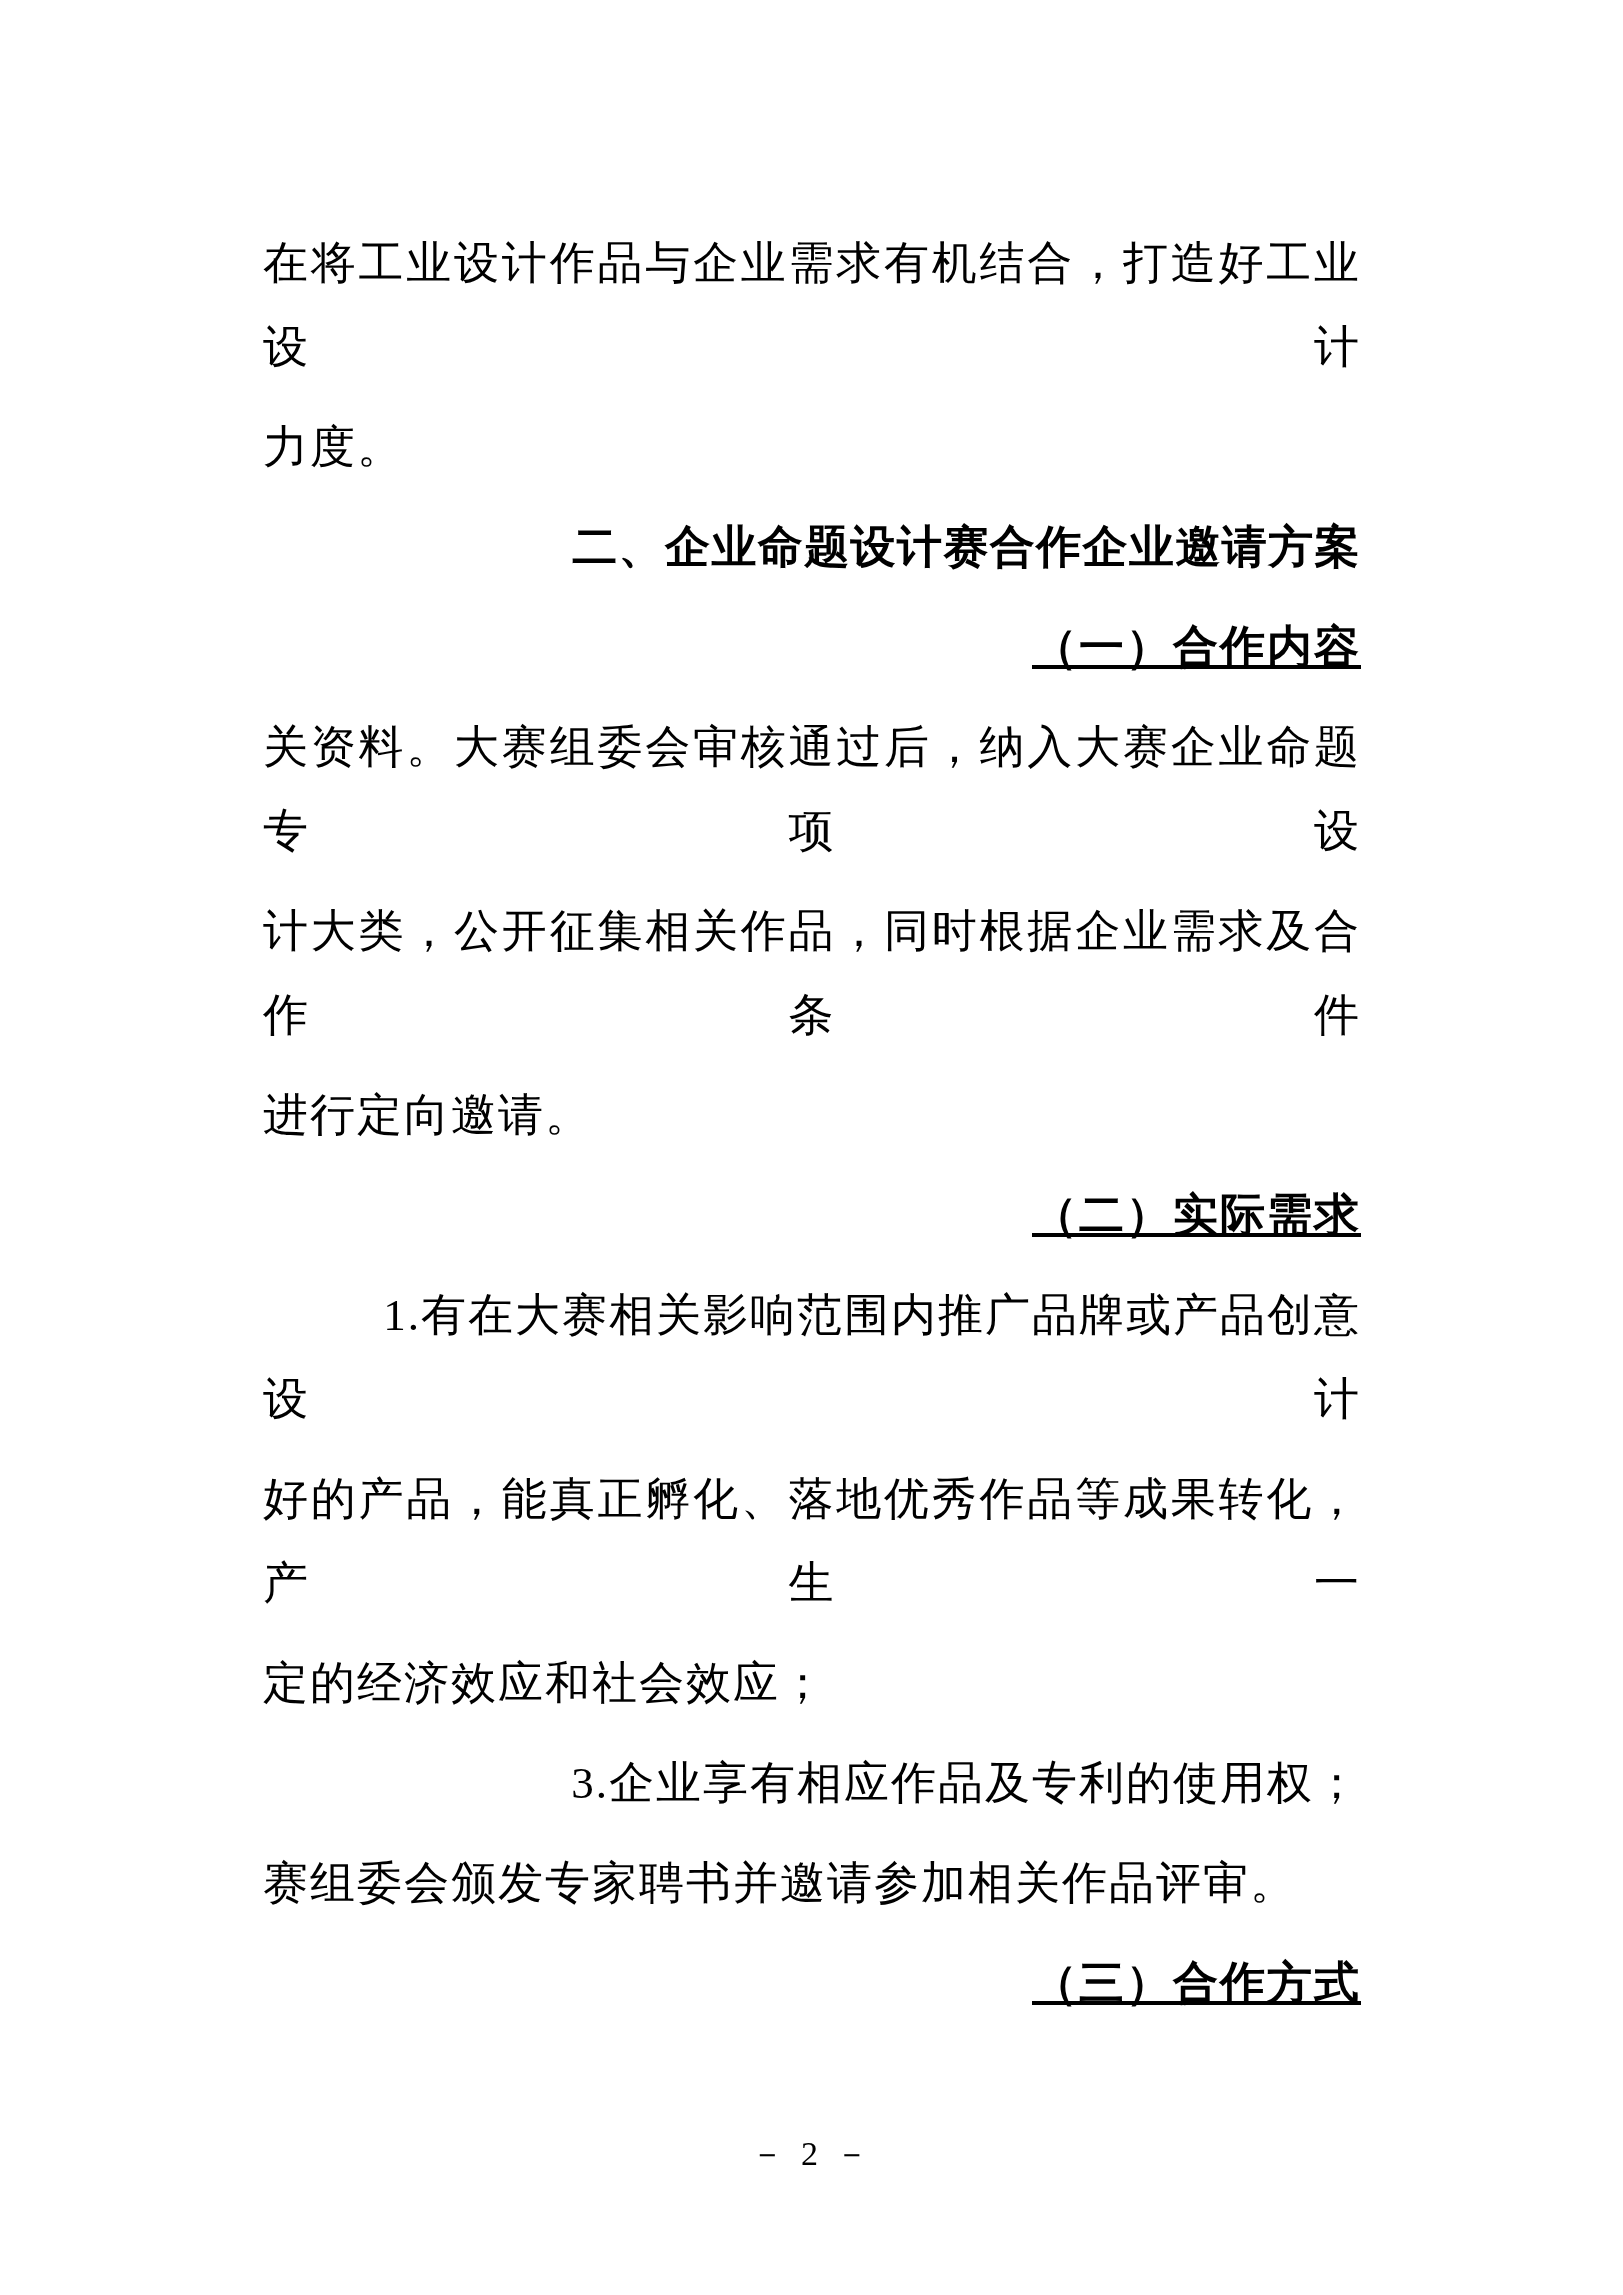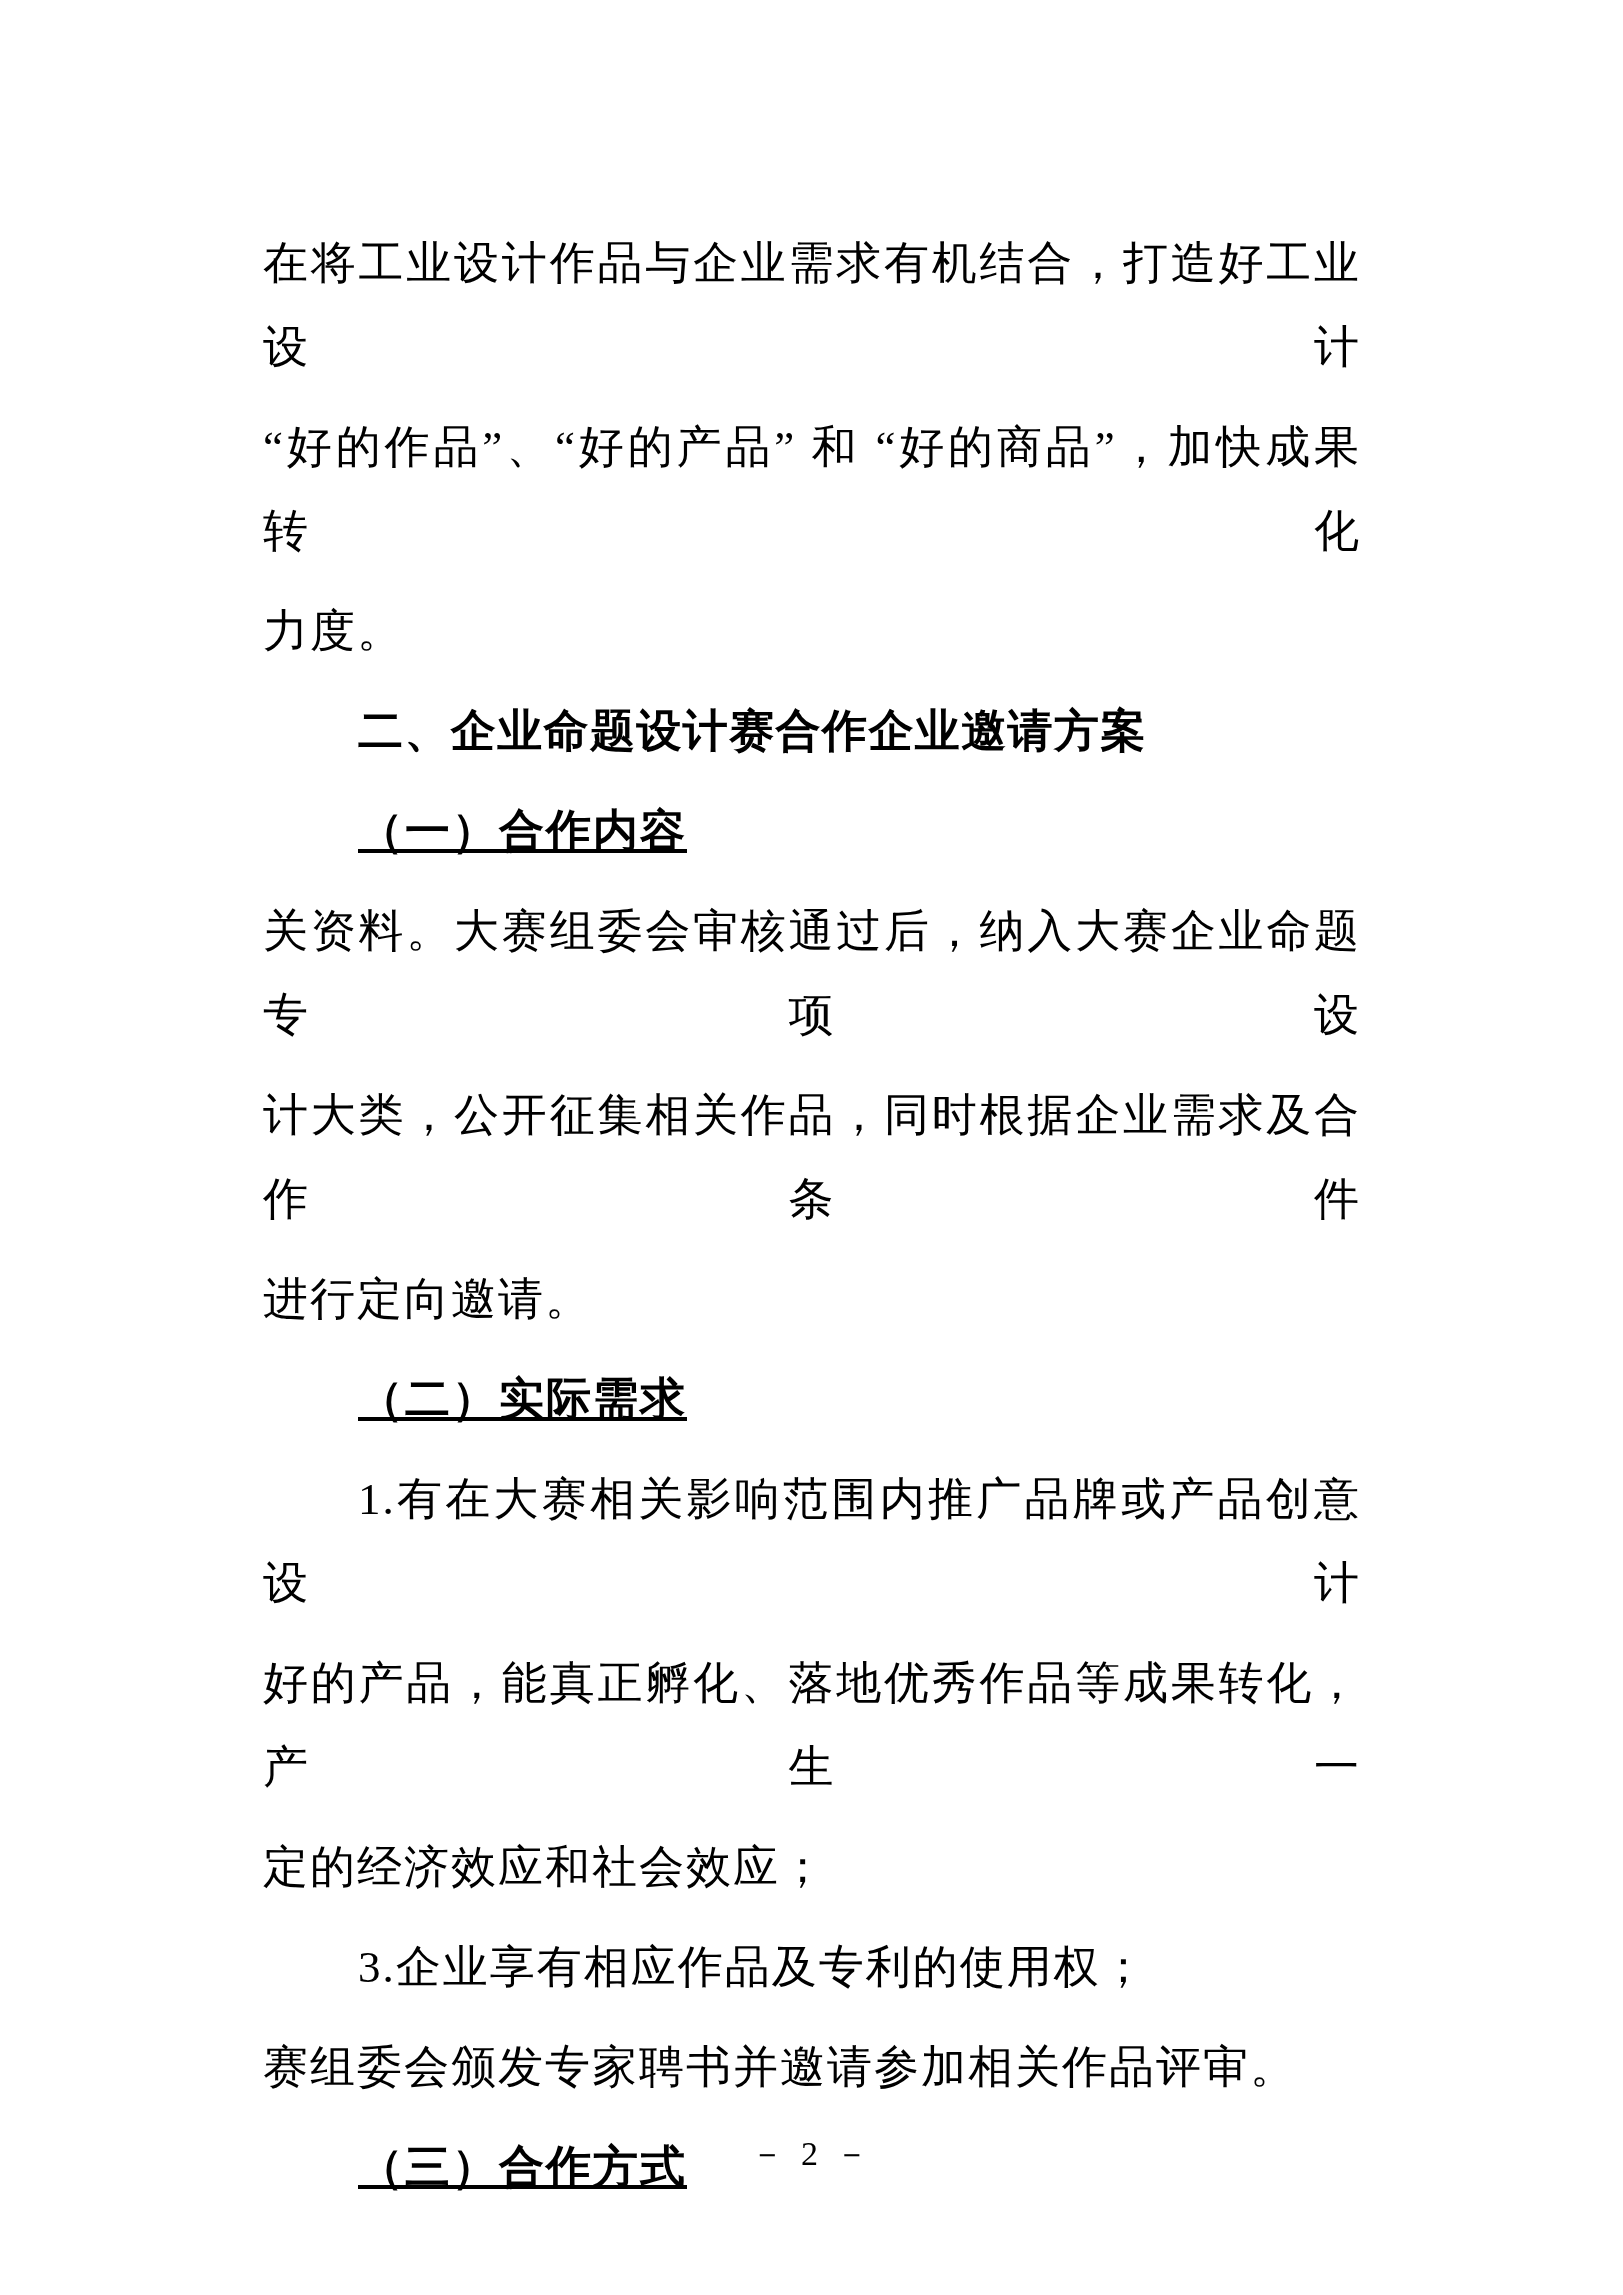--- a/index.html
+++ b/index.html
@@ -32,20 +32,21 @@
     white-space: normal;
   }
   
   .just {
     text-align: justify;
     text-align-last: justify;
   }
   
   .ind {
     text-indent: 95px;
+    text-align: right;
   }
   
   .h {
     font-family: "Liberation Sans", "DejaVu Sans", sans-serif;
     font-weight: 700;
     letter-spacing: 1.4px;
   }
   
   .k {
     font-weight: 600;
@@ -61,21 +62,20 @@
     line-height: 40px;
     letter-spacing: 4.1px;
   }
 </style>
 </head>
 <body>
 
 <div class="page">
   <div class="content">
     <p class="line just">在将工业设计作品与企业需求有机结合，打造好工业设计</p>
-    <p class="line just">“好的作品”、“好的产品” 和 “好的商品”，加快成果转化</p>
     <p class="line">力度。</p>
     <p class="line h ind">二、企业命题设计赛合作企业邀请方案</p>
     <p class="line k ind">（一）合作内容</p>
     <p class="line just">关资料。大赛组委会审核通过后，纳入大赛企业命题专项设</p>
     <p class="line just">计大类，公开征集相关作品，同时根据企业需求及合作条件</p>
     <p class="line">进行定向邀请。</p>
     <p class="line k ind">（二）实际需求</p>
     <p class="line just ind">1.有在大赛相关影响范围内推广品牌或产品创意设计</p>
     <p class="line just">好的产品，能真正孵化、落地优秀作品等成果转化，产生一</p>
     <p class="line">定的经济效应和社会效应；</p>

